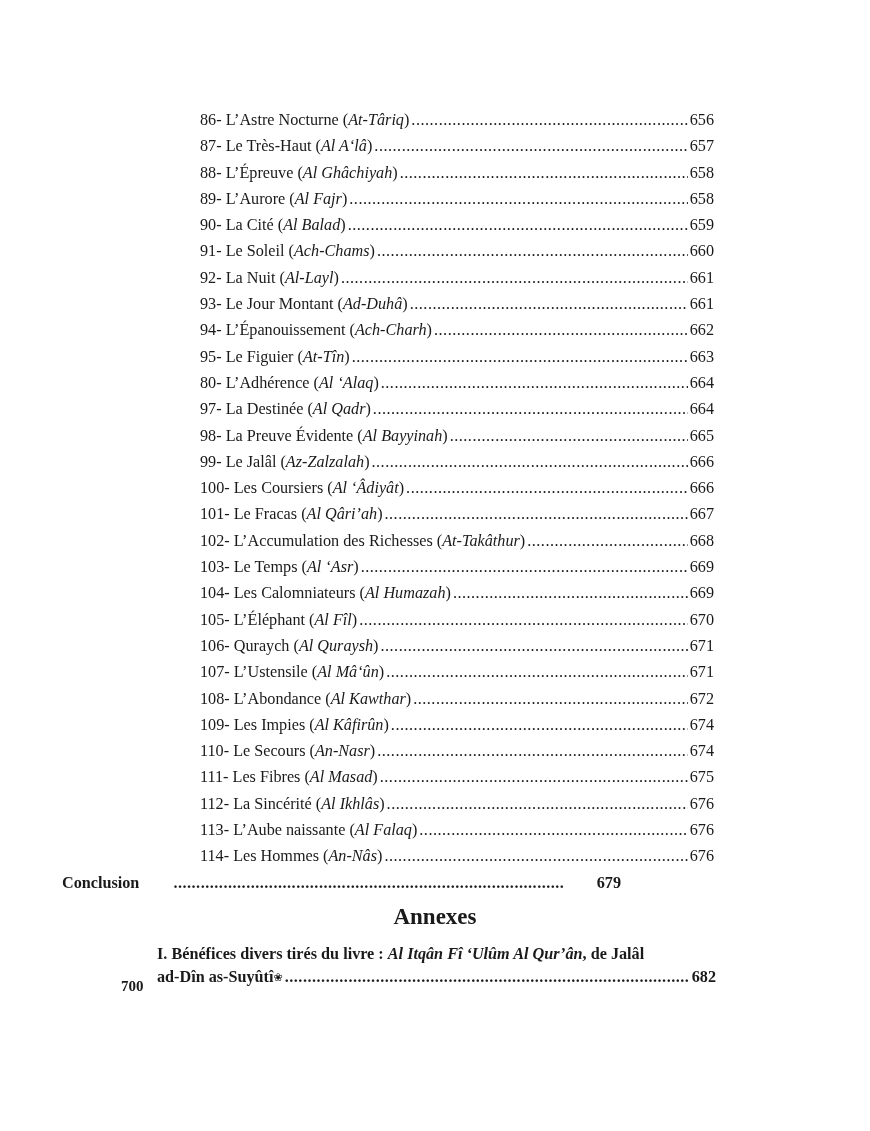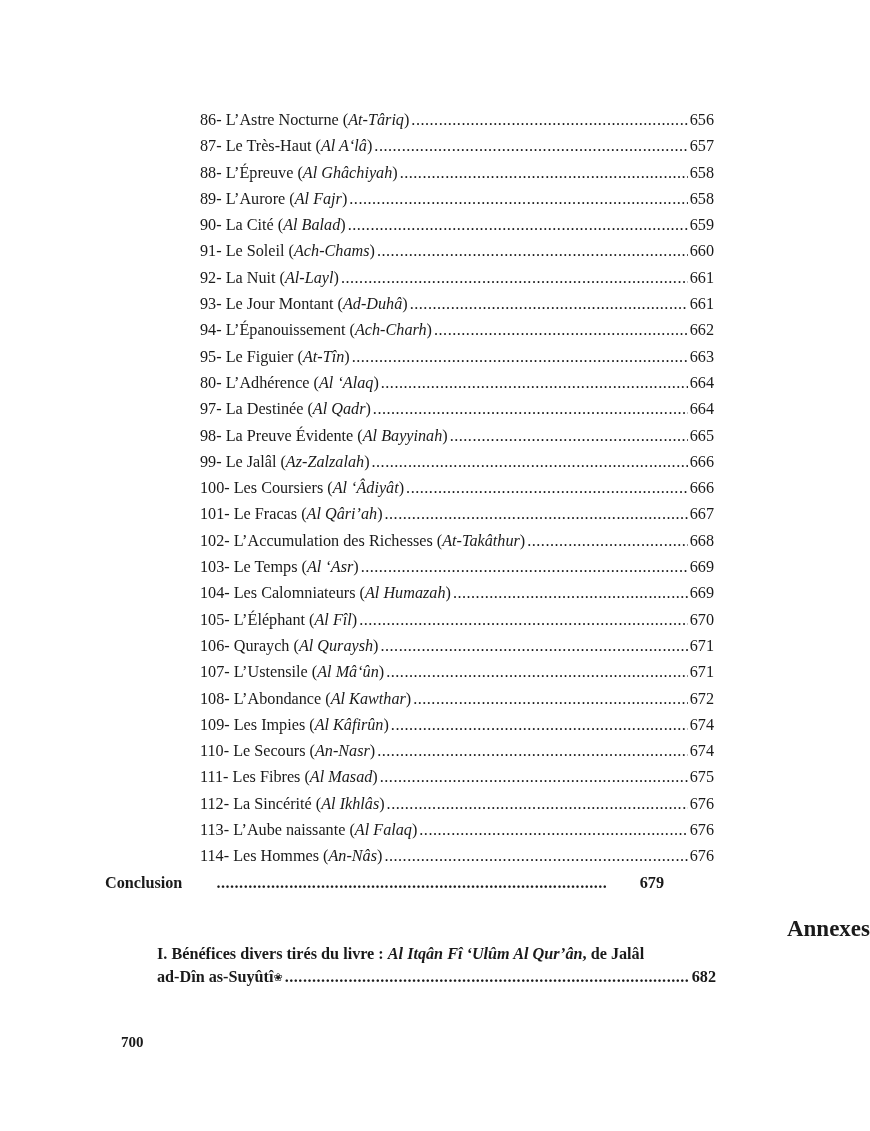--- a/index.html
+++ b/index.html
@@ -2,33 +2,33 @@
 <html><head>
 <meta charset="utf-8">
 <style>
   html, body { margin: 0; padding: 0; background: #ffffff; }
   body { width: 870px; height: 1131px; position: relative; overflow: hidden;
          font-family: "Liberation Serif", "DejaVu Serif", serif; color: #1a1a1a; }
   .toc { position: absolute; left: 0; top: 107px; width: 870px; }
   .row { position: relative; height: 26.3px; display: flex; align-items: flex-start;
          font-size: 16.2px; line-height: 26.3px; }
   .row.sub { margin-left: 200px; width: 514px; }
-  .row.main { margin-left: 105px; width: 559px; font-weight: bold; gap: 32px; }
+  .row.main { margin-left: 62px; width: 559px; font-weight: bold; gap: 32px; }
   .label { white-space: nowrap; flex: 0 0 auto; }
   .label i { font-style: italic; }
   .leader { flex: 1 1 auto; overflow: hidden; white-space: nowrap; margin: 0 2px; letter-spacing: 0.5px; }
   .leader::after { content: "................................................................................................................................................................................................"; }
   .page { flex: 0 0 auto; white-space: nowrap; }
-  .heading { position: absolute; top: 904px; left: 0; width: 870px; text-align: right;
-             font-size: 23px; font-weight: bold; margin-top: 12px; }
+  .heading { position: absolute; top: 904px; left: 0; width: 870px; text-align: center;
+             font-size: 23px; font-weight: bold; }
   .annex { position: absolute; top: 943px; left: 157px; width: 559px; font-weight: bold;
            font-size: 16.2px; line-height: 23px; }
   .annex .line2 { display: flex; align-items: center; }
   .annex i { font-style: italic; }
-  .folio { position: absolute; top: 1034px; left: 121px; font-weight: bold; font-size: 15px; }
+  .folio { position: absolute; top: 978px; left: 121px; font-weight: bold; font-size: 15px; }
 </style>
 </head>
 <body>
 
 <div class="toc" id="toc">
     <div class="row sub">
       <span class="label"><span>86-</span> <span>L’Astre Nocturne</span> (<i>At-Târiq</i>)</span>
       <span class="leader"></span>
       <span class="page">656</span>
     </div>

